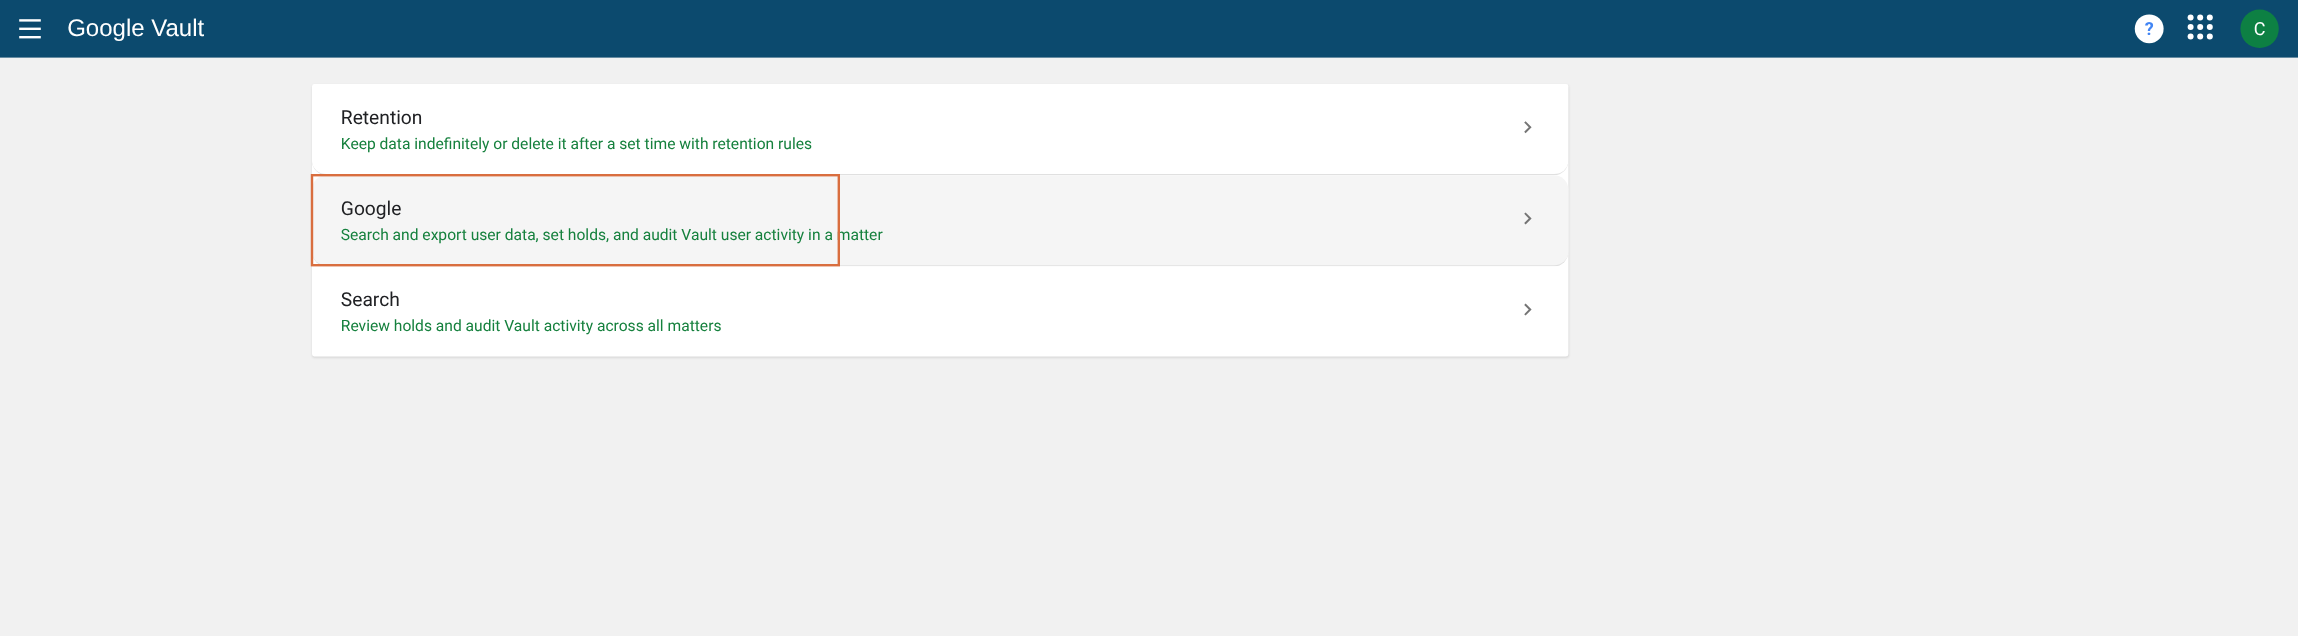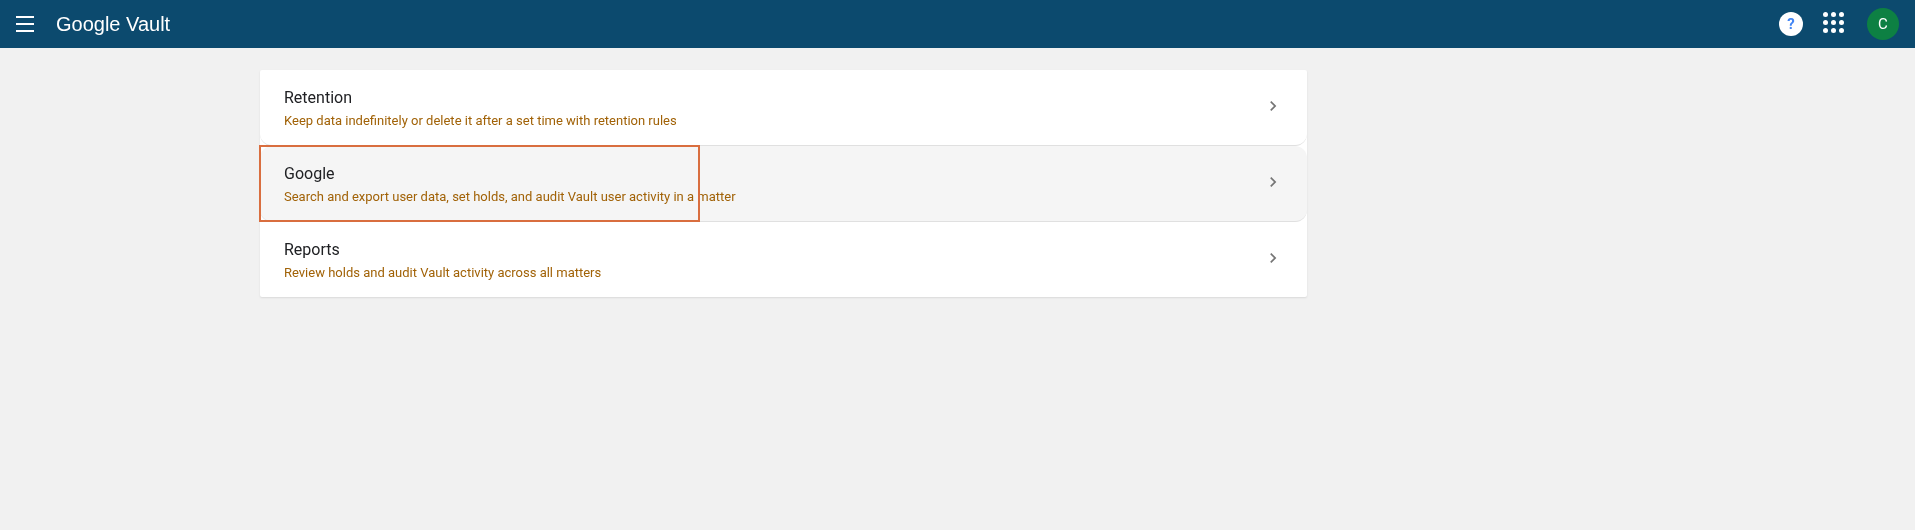--- a/index.html
+++ b/index.html
@@ -122,21 +122,21 @@
       flex: 1;
     }
     .card-title {
       font-size: 16px;
       color: #202124;
       margin-bottom: 6px;
       font-weight: 400;
     }
     .card-subtitle {
       font-size: 13px;
-      color: #a16207;
+      color: #15803d;
     }
     .chevron {
       color: #757575;
       font-size: 18px;
     }
     .highlight-box {
       position: absolute;
       border: 2px solid #d96e3f;
       pointer-events: none;
       left: 259px;
@@ -196,21 +196,21 @@
         <div class="card-subtitle">Search and export user data, set holds, and audit Vault user activity in a matter</div>
       </div>
       <div class="chevron">
         <svg width="20" height="20" viewBox="0 0 24 24" fill="currentColor">
             <path d="M10 6L8.59 7.41 13.17 12l-4.58 4.59L10 18l6-6z"></path>
           </svg>
       </div>
     </div>
     <div class="card-item">
       <div class="card-item-content">
-        <div class="card-title">Reports</div>
+        <div class="card-title">Search</div>
         <div class="card-subtitle">Review holds and audit Vault activity across all matters</div>
       </div>
       <div class="chevron">
         <svg width="20" height="20" viewBox="0 0 24 24" fill="currentColor">
             <path d="M10 6L8.59 7.41 13.17 12l-4.58 4.59L10 18l6-6z"></path>
           </svg>
       </div>
     </div>
   </div>
 </div>

